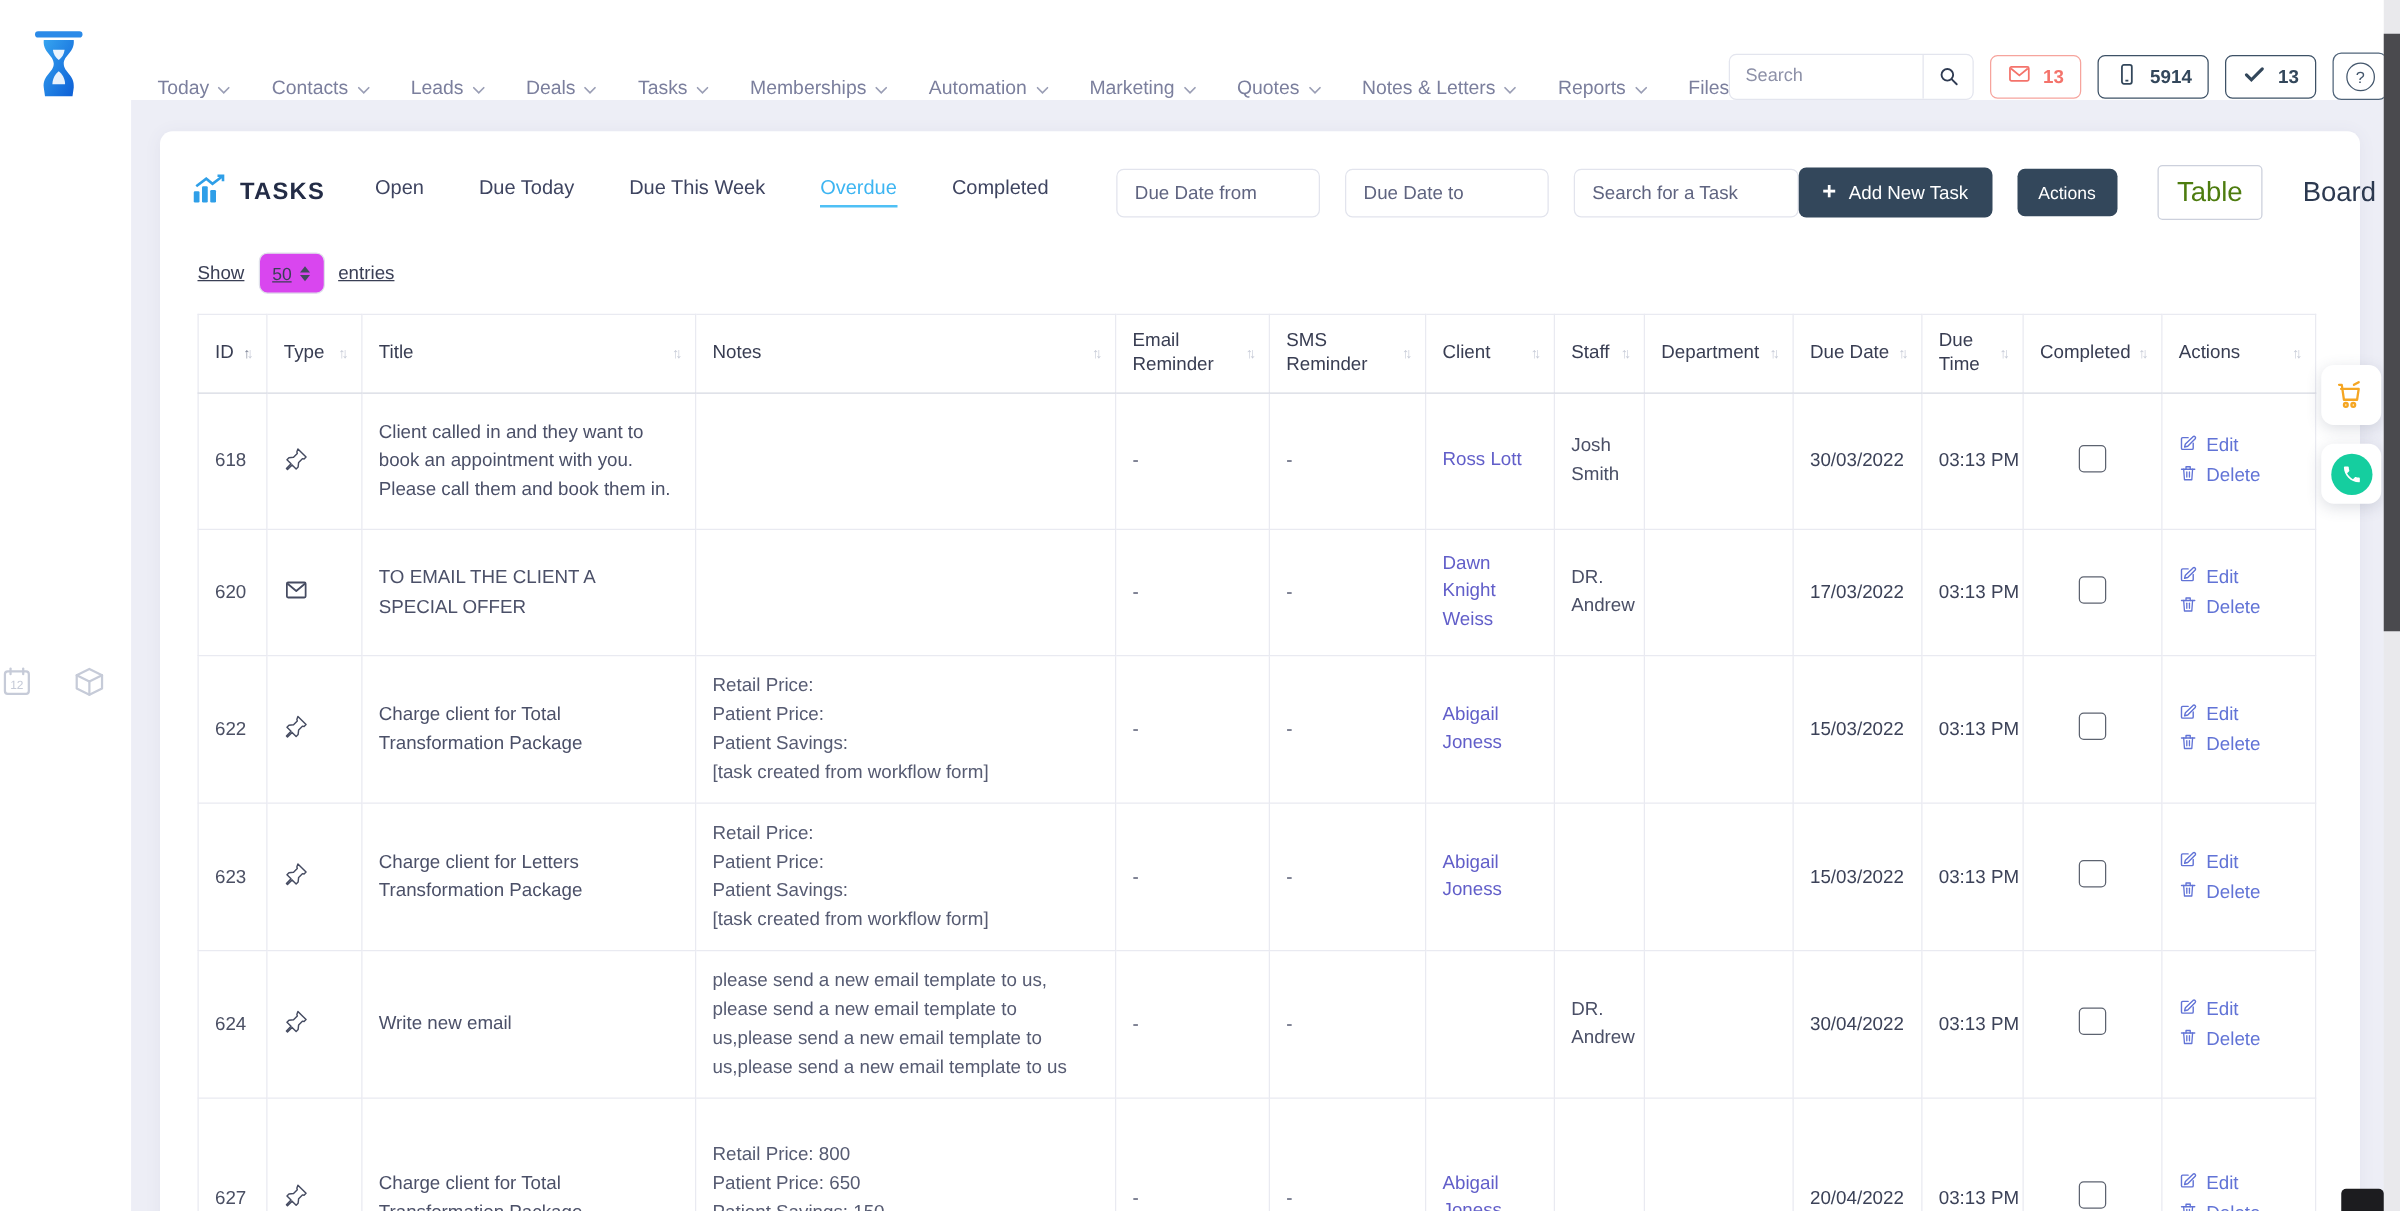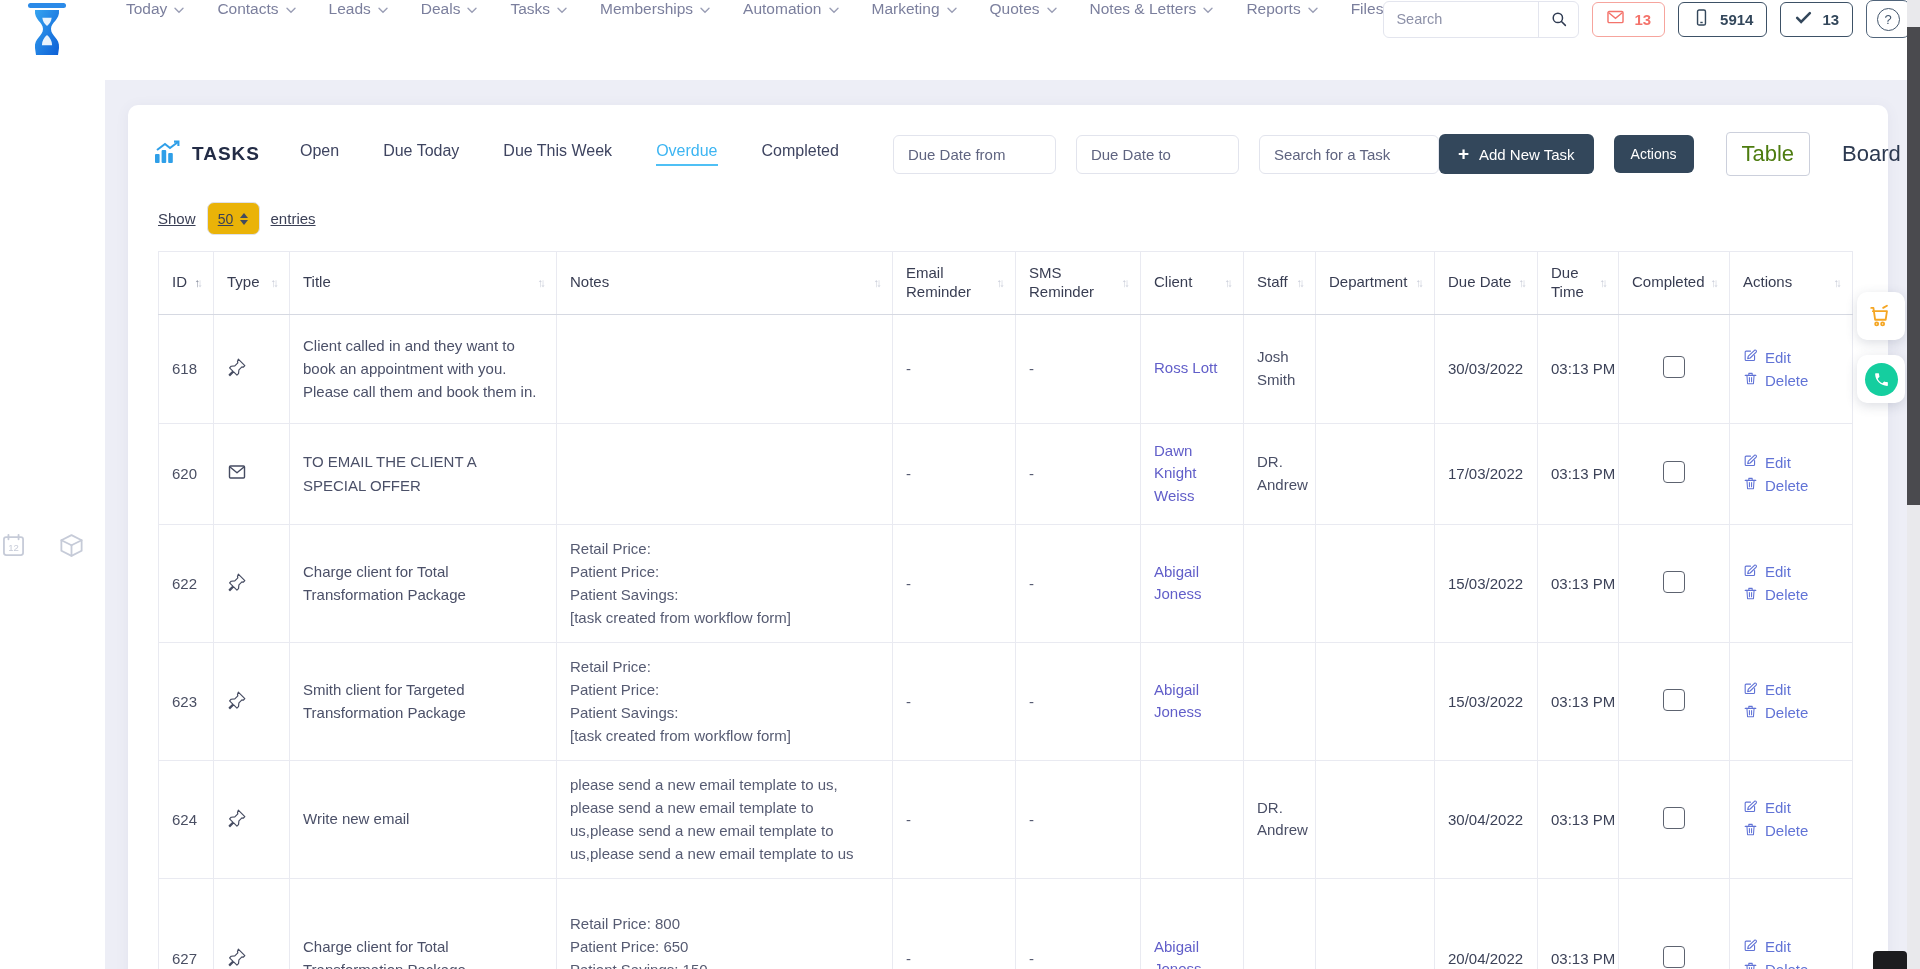--- a/index.html
+++ b/index.html
@@ -2,21 +2,21 @@
 <html><head>
 <meta charset="utf-8">
 <style>
   html,body{margin:0;padding:0;width:1920px;height:969px;overflow:hidden;
     font-family:"Liberation Sans",sans-serif;background:#edeef6;position:relative;}
   *{box-sizing:border-box;}
   a{text-decoration:none;cursor:pointer;}
 
   
   .topbar{position:absolute;left:0;top:0;width:1916px;height:80px;background:#fff;
-    display:flex;align-items:flex-start;padding:0 18px 0 24px;z-index:5;}
+    display:flex;align-items:flex-end;padding:0 18px 0 24px;z-index:5;}
   .logo{width:46px;height:58px;margin-right:56px;flex:0 0 auto;}
   .mainnav{display:flex;align-items:center;gap:33px;}
   .nav-item{display:flex;align-items:center;gap:7px;color:#7b7f9d;font-size:15.5px;white-space:nowrap;}
   .nav-item .chev{display:flex;margin-top:2px;color:#9a9eb5;}
   .top-right{margin-left:auto;display:flex;align-items:center;gap:13px;}
   .searchbox{display:flex;align-items:center;width:196px;height:37px;border:1px solid #e3e5ee;border-radius:6px;overflow:hidden;background:#fff;}
   .searchbox input{border:0;outline:0;flex:1;min-width:0;padding:0 12px;font-size:14.5px;color:#3a3f55;font-family:inherit;}
   .searchbox input::placeholder{color:#8d91a8;}
   .search-btn{width:40px;height:100%;border-left:1px solid #e3e5ee;display:flex;align-items:center;justify-content:center;color:#2f3b52;}
   .badge{height:35px;border-radius:6px;border:1.5px solid #3d5166;display:flex;align-items:center;gap:9px;padding:0 13px;color:#33475b;font-size:15px;font-weight:bold;background:#fff;}
@@ -51,21 +51,21 @@
     padding:0 19px;font-size:15px;font-family:inherit;cursor:pointer;white-space:nowrap;}
   .btn-navy.small{height:38px;padding:0 17px;font-size:14px;}
   .plus{font-size:19px;font-weight:bold;line-height:1;margin-top:-2px;}
   .view-toggle{display:flex;align-items:center;gap:26px;margin-left:12px;}
   .btn-table{border:1px solid #ccd0dc;background:#fff;border-radius:4px;height:44px;padding:0 15px;
     font-size:22px;color:#4d7c0f;font-family:inherit;cursor:pointer;}
   .btn-board{background:none;border:0;font-size:22px;color:#2c3950;font-family:inherit;cursor:pointer;}
 
   .entries-bar{display:flex;align-items:center;gap:11px;padding:26px 26px 16px 30px;font-size:15px;color:#3a3f55;text-decoration:underline;}
   .page-size{width:53px;height:33px;border:1px solid #dfe1ea;border-radius:7px;display:flex;align-items:center;justify-content:center;gap:7px;
-    font-size:14px;color:#3a3f55;background:#eab308;cursor:pointer;}
+    font-size:14px;color:#3a3f55;background:#d946ef;cursor:pointer;}
   .updown{display:flex;flex-direction:column;gap:2px;}
   .updown i{display:block;width:0;height:0;border-left:4px solid transparent;border-right:4px solid transparent;}
   .updown .u{border-bottom:5px solid #434a5e;}
   .updown .d{border-top:5px solid #434a5e;}
 
   
   .table-wrap{margin:0 30px;}
   table.tasks{border-collapse:collapse;table-layout:fixed;width:1694px;font-size:15px;color:#565b72;}
   .tasks th,.tasks td{border:1px solid #e9eaf1;padding:12px 13px;vertical-align:middle;text-align:left;
     overflow:hidden;font-weight:normal;}
@@ -638,21 +638,21 @@
                     </svg></span>
                   <span>Delete</span>
                 </a>
               </td>
             </tr>
             <tr style="height:115px">
               <td class="c-id">623</td>
               <td class="c-type"><span><svg viewBox="0 0 24 24" fill="none" stroke="currentColor" stroke-width="1.6" stroke-linecap="round" stroke-linejoin="round">
                     <path d="M13.6 2.6l7.8 7.8-1.9 1.9-1.6-.4-3.6 3.6-.5 4.4-1.9 1.9-3.9-3.9-4.4 4.4-1-1 4.4-4.4-3.9-3.9 1.9-1.9 4.4-.5 3.6-3.6-.4-1.6z" stroke-width="1.4"></path>
                   </svg></span></td>
-              <td class="c-title">Smith client for Targeted Transformation Package</td>
+              <td class="c-title">Charge client for Letters Transformation Package</td>
               <td class="c-notes">Retail Price:
 Patient Price:
 Patient Savings:
 [task created from workflow form]</td>
               <td>-</td>
               <td>-</td>
               <td><a class="client-link">Abigail Joness</a></td>
               <td class="c-staff"></td>
               <td></td>
               <td class="c-date">15/03/2022</td>

